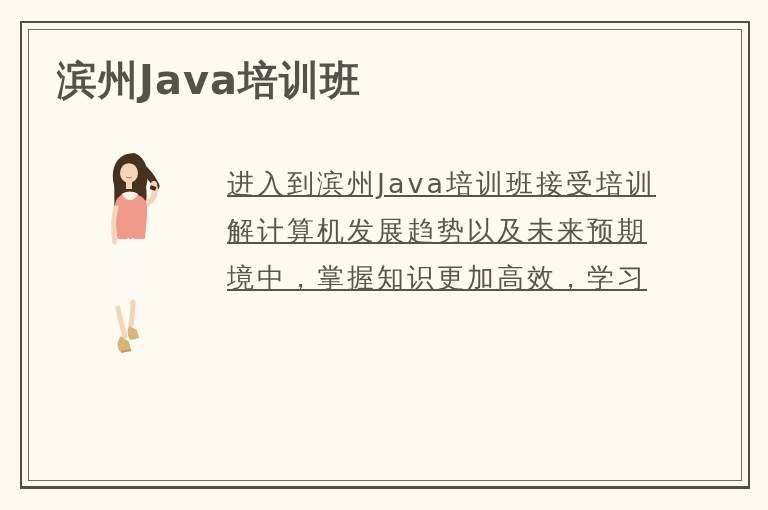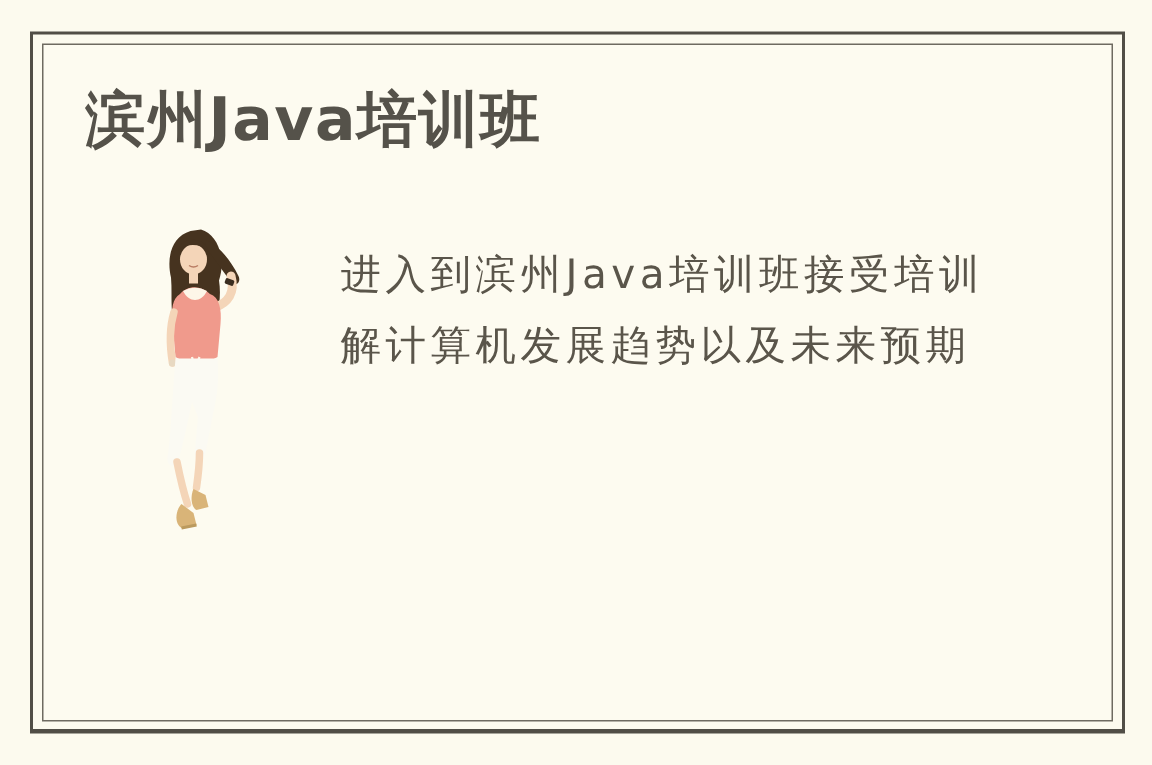--- a/index.html
+++ b/index.html
@@ -29,20 +29,21 @@
     position:absolute;left:72px;top:120px;width:76px;height:218px;
   }
   .photo svg{display:block;width:100%;height:100%;}
   .paragraph{
     position:absolute;left:198px;top:130px;width:440px;
     color:#5a554a;
   }
   .text-line{
     font-size:27px;line-height:47px;letter-spacing:3px;
     white-space:nowrap;
+    text-decoration:underline;
   }
 </style>
 </head>
 <body>
 
 <div class="frame-outer">
   <div class="frame-inner">
 
     <h1 class="page-title">滨州Java培训班</h1>
 
@@ -82,16 +83,17 @@
         <path d="M28,176 L36,180 L38,188 L30,190 C26,188 26,180 28,176 Z" fill="#d9b478"></path>
 
         <path d="M20,186 L28,192 L30,200 L20,202 C15,199 16,190 20,186 Z" fill="#d9b478"></path>
         <path d="M20,202 l10,-2" stroke="#bb9a5e" stroke-width="2"></path>
       </svg>
     </div>
 
     <div class="paragraph">
         <div class="text-line">进入到滨州Java培训班接受培训</div>
         <div class="text-line">解计算机发展趋势以及未来预期</div>
+        <div class="text-line">境中，掌握知识更加高效，学习</div>
       </div>
 
   </div>
 </div>
 
 </body></html>

